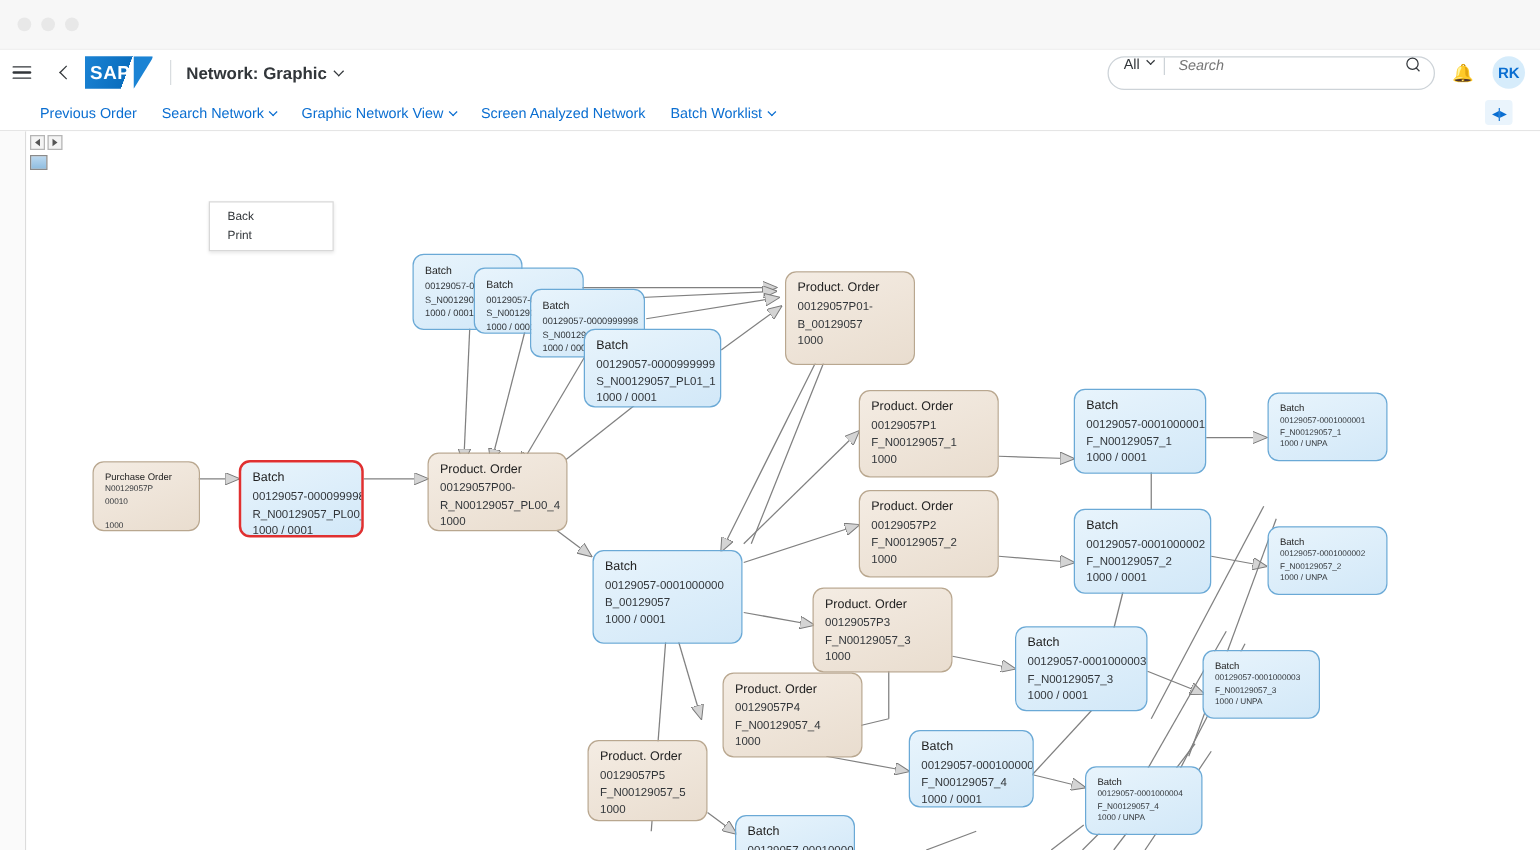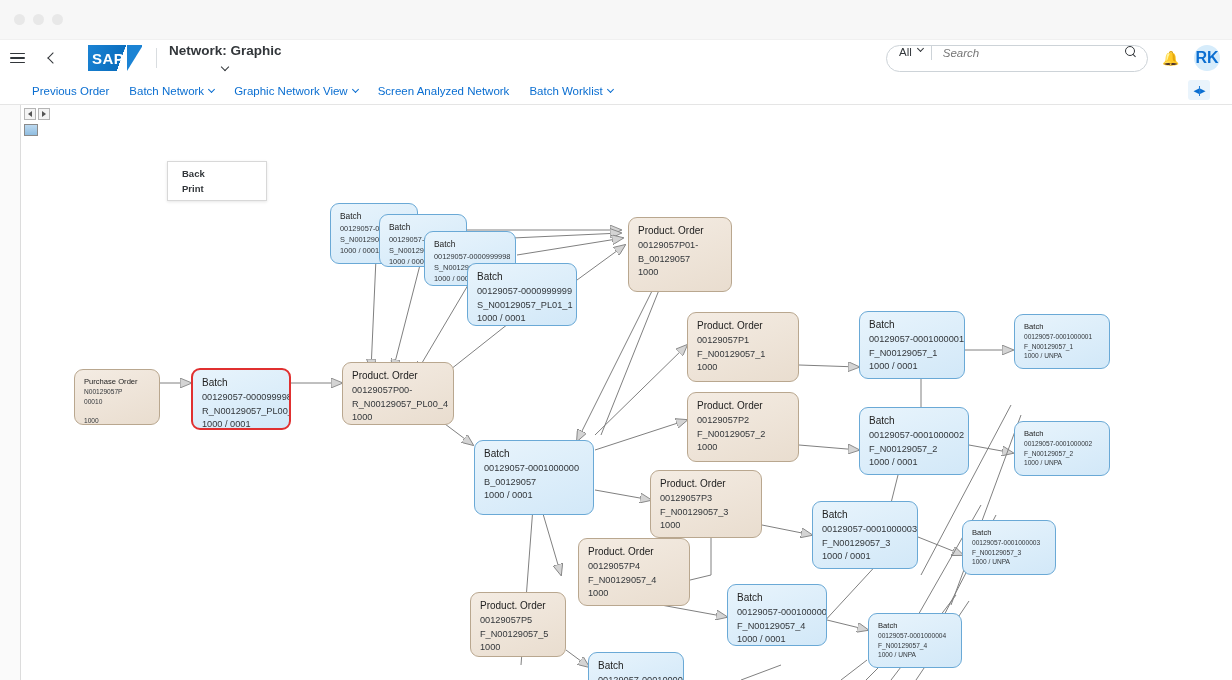--- a/index.html
+++ b/index.html
@@ -42,21 +42,21 @@
   .burger span {
     display:block; width:15px; height:1.6px; background:#32363a; margin:3px 0;
     border-radius: 1px;
   }
   .chev-left {
     width:8px; height:8px; border-left:1.6px solid #32363a; border-bottom:1.6px solid #32363a;
     transform: rotate(45deg); margin-left:3px;
   }
   .sap-logo {
     width: 54px; height: 26px;
-    margin-left: 20px;
+    margin-left: 0;
     background: linear-gradient(110deg, #1b83d4 0%, #0a6ebe 60%, #ffffff 60.2%, #ffffff 100%);
     display:flex; align-items:center;
     position: relative;
     overflow: hidden;
   }
   .sap-logo .sap-text {
     color: #fff; font-weight: 700; font-size: 15px; letter-spacing: 0.5px;
     margin-left: 4px; font-family: "Liberation Sans", sans-serif;
     z-index: 2;
   }
@@ -64,21 +64,21 @@
     content:""; position:absolute; right:-1px; top:0;
     border-top: 26px solid #1b83d4;
     border-right: 16px solid transparent;
     z-index: 1;
   }
   .hdr-sep {
     width:1px; height:20px; background:#d9dde0; margin: 0 12px 0 14px;
   }
   .hdr-title {
     display:flex; align-items:center; gap:6px;
-    font-size: 13.5px; font-weight: 700; color:#32363a; cursor:pointer;flex-direction:column;
+    font-size: 13.5px; font-weight: 700; color:#32363a; cursor:pointer;
   }
   .hdr-title .caret {
     width:6px; height:6px; border-right:1.4px solid #32363a; border-bottom:1.4px solid #32363a;
     transform: rotate(45deg); margin-bottom:3px;
   }
   .hdr-right {
     margin-left:auto; display:flex; align-items:center; gap:6px;
   }
   .searchbar {
     display:flex; align-items:flex-start;
@@ -97,21 +97,21 @@
     color:#6a6d70; background:transparent; font-family:"Liberation Sans", sans-serif;
   }
   .mag { width:13px; height:13px; position:relative; margin-right:3px; cursor:pointer;}
   .mag:before { content:""; position:absolute; width:8px;height:8px;border:1.4px solid #32363a;border-radius:50%; left:0; top:0;}
   .mag:after  { content:""; position:absolute; width:4px;height:1.4px;background:#32363a; transform:rotate(45deg); left:7px; top:9px;}
   .bell { font-size: 14px; color:#32363a; cursor:pointer; }
   .avatar {
     width: 26px; height: 26px; border-radius:50%;
     background:#d6ecfb; color:#0a6ed1;
     display:flex; align-items:center; justify-content:center;
-    font-size: 16px; font-weight:700; cursor:pointer;
+    font-size: 12px; font-weight:700; cursor:pointer;
   }
 
   
   .action-bar {
     height: 28px;
     background:#fff;
     border-bottom: 1px solid #e5e5e5;
     display:flex; align-items:center;
     padding-left: 22px;
     gap: 0px;
@@ -168,21 +168,20 @@
     background: linear-gradient(#bcd9f0, #8fbde0);
     border:1px solid #8a8a8a;
   }
 
   
   .ctx-menu {
     position:absolute;
     background:#fff; border:1px solid #d8d8d8;
     box-shadow: 0 1px 3px rgba(0,0,0,0.10);
     padding: 4px 0;
-    font-weight: bold;
   }
   .ctx-item {
     font-size: 9.5px; color:#32363a;
     padding: 1px 14px; cursor:pointer; line-height: 13px;
   }
 
   
   .node {
     position:absolute;
     border-radius: 9px;
@@ -257,21 +256,21 @@
     </div>
     <div class="avatar">RK</div>
   </div>
 </div>
 
 <div class="action-bar">
   <div class="act">
     <span>Previous Order</span>
   </div>
   <div class="act">
-    <span>Batch Network</span>
+    <span>Search Network</span>
     <span class="caret"></span>
   </div>
   <div class="act">
     <span>Graphic Network View</span>
     <span class="caret"></span>
   </div>
   <div class="act">
     <span>Screen Analyzed Network</span>
   </div>
   <div class="act">

